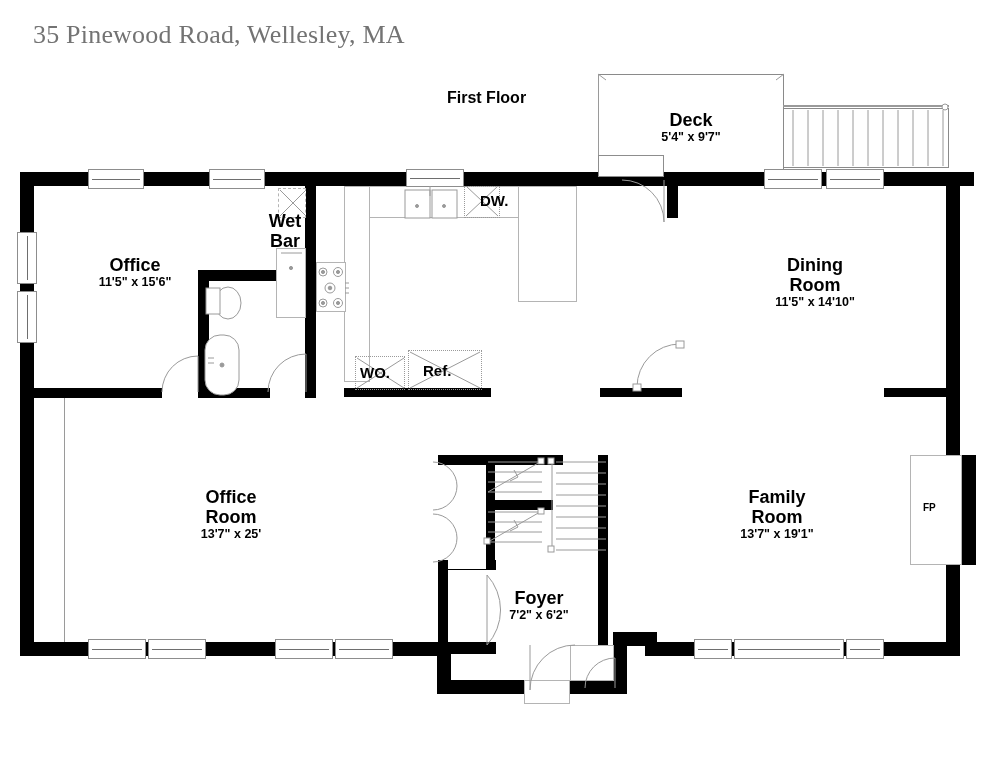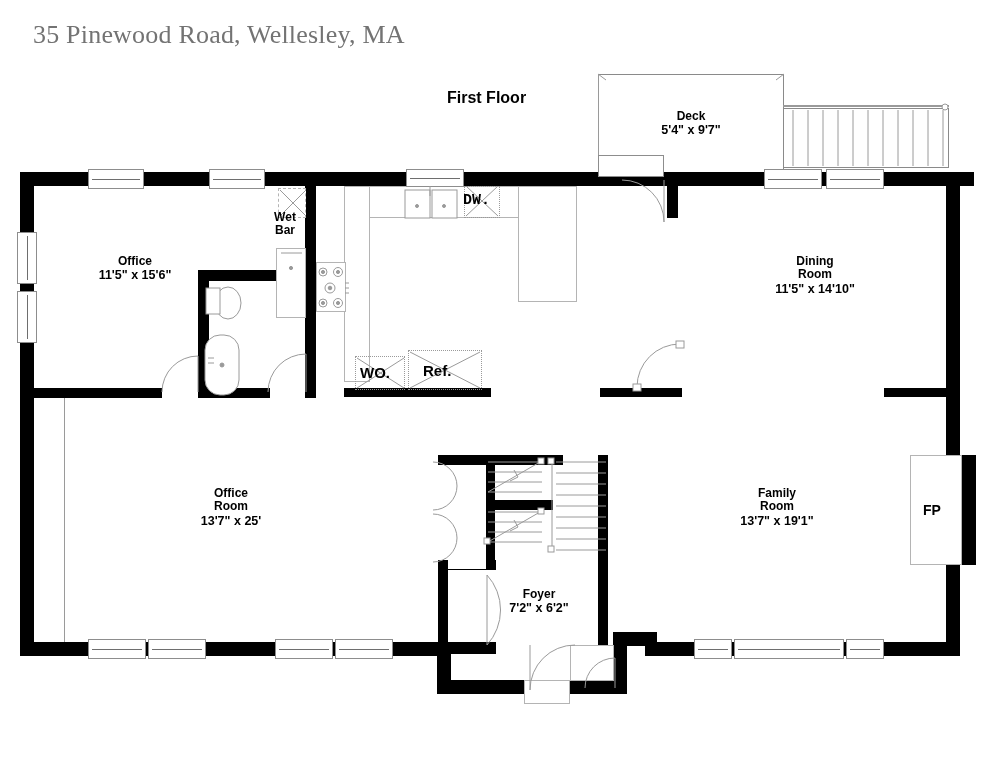--- a/index.html
+++ b/index.html
@@ -97,37 +97,37 @@
     text-align: center;
     font-family: "Liberation Sans", sans-serif;
     color: #000000;
     line-height: 1.12;
     white-space: nowrap;
     z-index: 7;
   }
   .roomlabel .nm {
     display: block;
     font-weight: bold;
-    font-size: 12px;
+    font-size: 18px;
   }
   .roomlabel .dim {
     display: block;
     font-weight: bold;
     font-size: 12.5px;
   }
   .tag {
     position: absolute;
     font-family: "Liberation Sans", sans-serif;
     font-weight: bold;
     font-size: 15px;
     color: #000000;
     white-space: nowrap;
     z-index: 8;
   }
-  .tag.small { font-size: 14px; }
+  .tag.small { font-size: 10px; }
   .appliance {
     position: absolute;
     border: 1px dotted #9a9a9a;
     box-sizing: border-box;
   }
   svg.overlay {
     position: absolute;
     left: 0;
     top: 0;
     width: 994px;
@@ -402,19 +402,19 @@
     <span class="nm">Family</span>
     <span class="nm">Room</span>
     <span class="dim">13'7" x 19'1"</span>
   </div>
 
   <div class="roomlabel" style="left:487px; top:588px; width:104px;">
     <span class="nm">Foyer</span>
     <span class="dim">7'2" x 6'2"</span>
   </div>
 
-  <div class="tag" style="left:463px; top:192px;font-family:Liberation Mono, monospace;">DW.</div>
+  <div class="tag" style="left:480px; top:192px;">DW.</div>
   <div class="tag" style="left:360px; top:364px;text-align:right;">WO.</div>
   <div class="tag" style="left:423px; top:362px;">Ref.</div>
   <div class="tag small" style="left:923px; top:502px;">FP</div>
 
 
 </div>
 
 </body></html>

